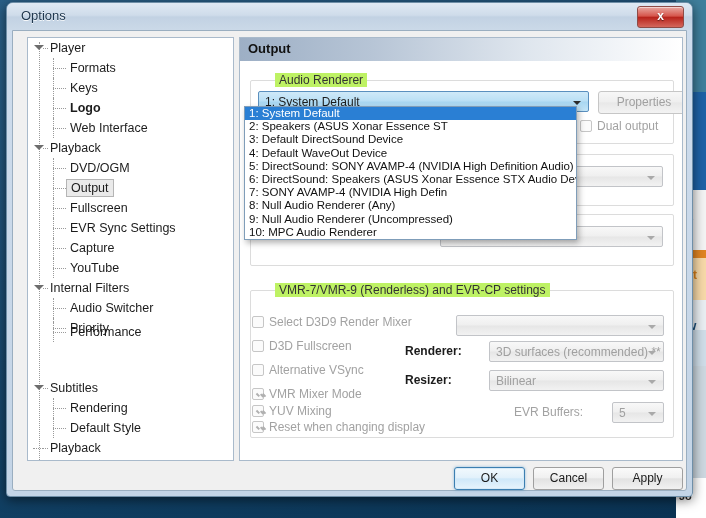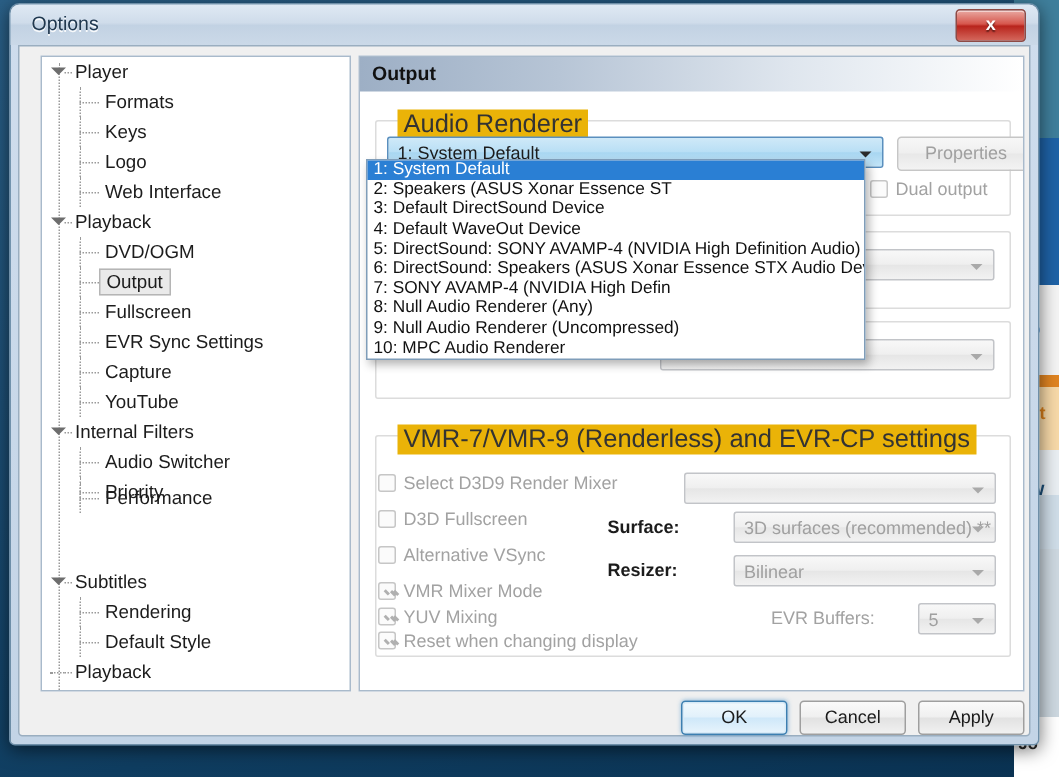--- a/index.html
+++ b/index.html
@@ -75,22 +75,22 @@
     background:#fff;border:1px solid #a9bacb;overflow:hidden;
   }
   .pagehdr{
     position:absolute;left:0;top:0;width:442px;height:23px;
     background:linear-gradient(90deg,#9dafc5 0%,#b7c5d6 30%,#dfe6ee 65%,#ffffff 100%);
   }
   .pagehdr span{display:block;padding:3px 0 0 8px;font-size:13px;font-weight:bold;color:#111;}
 
   .group{position:absolute;border:1px solid #dcdcdc;border-radius:2px;}
   .group > .gtitle{
-    position:absolute;top:-8px;left:14px;background:#eab308;padding:0 4px;
-    font-size:17px;color:#333;white-space:nowrap;
+    position:absolute;top:-8px;left:24px;background:#bef264;padding:0 4px;
+    font-size:12px;color:#333;white-space:nowrap;
   }
 
   
   .combo{
     position:absolute;height:21px;box-sizing:border-box;
     border:1px solid #abadb3;border-radius:2px;
     background:linear-gradient(180deg,#fdfdfd 0%,#f1f1f1 48%,#e4e4e4 52%,#f6f6f6 100%);
     font-size:12px;color:#1c1c1c;cursor:pointer;
   }
   .combo .ctext{position:absolute;left:6px;top:3px;white-space:nowrap;}
@@ -204,21 +204,21 @@
             <span class="lbl" style="left:42px;">Formats</span>
           </div>
           <div class="tnode" style="top:40px;position:absolute;left:0;width:205px;">
             <span class="dotline" style="left:25px;top:0;height:20px;"></span>
             <span class="dash" style="left:25px;top:10px;width:13px;"></span>
             <span class="lbl" style="left:42px;">Keys</span>
           </div>
           <div class="tnode" style="top:60px;position:absolute;left:0;width:205px;">
             <span class="dotline" style="left:25px;top:0;height:20px;"></span>
             <span class="dash" style="left:25px;top:10px;width:13px;"></span>
-            <span class="lbl" style="left:42px;">Logo</span>
+            <span class="lbl" style="left:42px;font-weight:bold;">Logo</span>
           </div>
           <div class="tnode" style="top:80px;position:absolute;left:0;width:205px;">
             <span class="dotline" style="left:25px;top:0;height:20px;"></span>
             <span class="dash" style="left:25px;top:10px;width:13px;"></span>
             <span class="lbl" style="left:42px;">Web Interface</span>
           </div>
           <div class="tnode" style="top:100px;position:absolute;left:0;width:205px;">
             <span class="arrow" style="left:6px;top:7px;border-left:5px solid transparent;border-right:5px solid transparent;border-top:5px solid #6d6d6d;border-bottom:0;"></span>
             <span class="dash" style="left:15px;top:10px;width:5px;"></span>
             <span class="lbl" style="left:22px;">Playback</span>
@@ -343,21 +343,21 @@
             <div class="chk" style="left:12px;top:349px;"><span class="box checked"></span><span class="ctxt">VMR Mixer Mode</span></div>
             <div class="chk" style="left:12px;top:366px;"><span class="box checked"></span><span class="ctxt">YUV Mixing</span></div>
             <div class="chk" style="left:12px;top:382px;"><span class="box checked"></span><span class="ctxt">Reset when changing display</span></div>
           </div>
 
         <div class="combo disabled" style="left:216px;top:277px;width:208px;">
           <div class="ctext"></div>
           <div class="carrow"></div>
         </div>
 
-        <div class="flabel bold" style="left:165px;top:306px;">Surface:</div>
+        <div class="flabel bold" style="left:165px;top:306px;">Renderer:</div>
         <div class="combo disabled" style="left:249px;top:303px;width:175px;">
           <div class="ctext">3D surfaces (recommended) **</div>
           <div class="carrow"></div>
         </div>
 
         <div class="flabel bold" style="left:165px;top:335px;">Resizer:</div>
         <div class="combo disabled" style="left:249px;top:332px;width:175px;">
           <div class="ctext">Bilinear</div>
           <div class="carrow"></div>
         </div>

